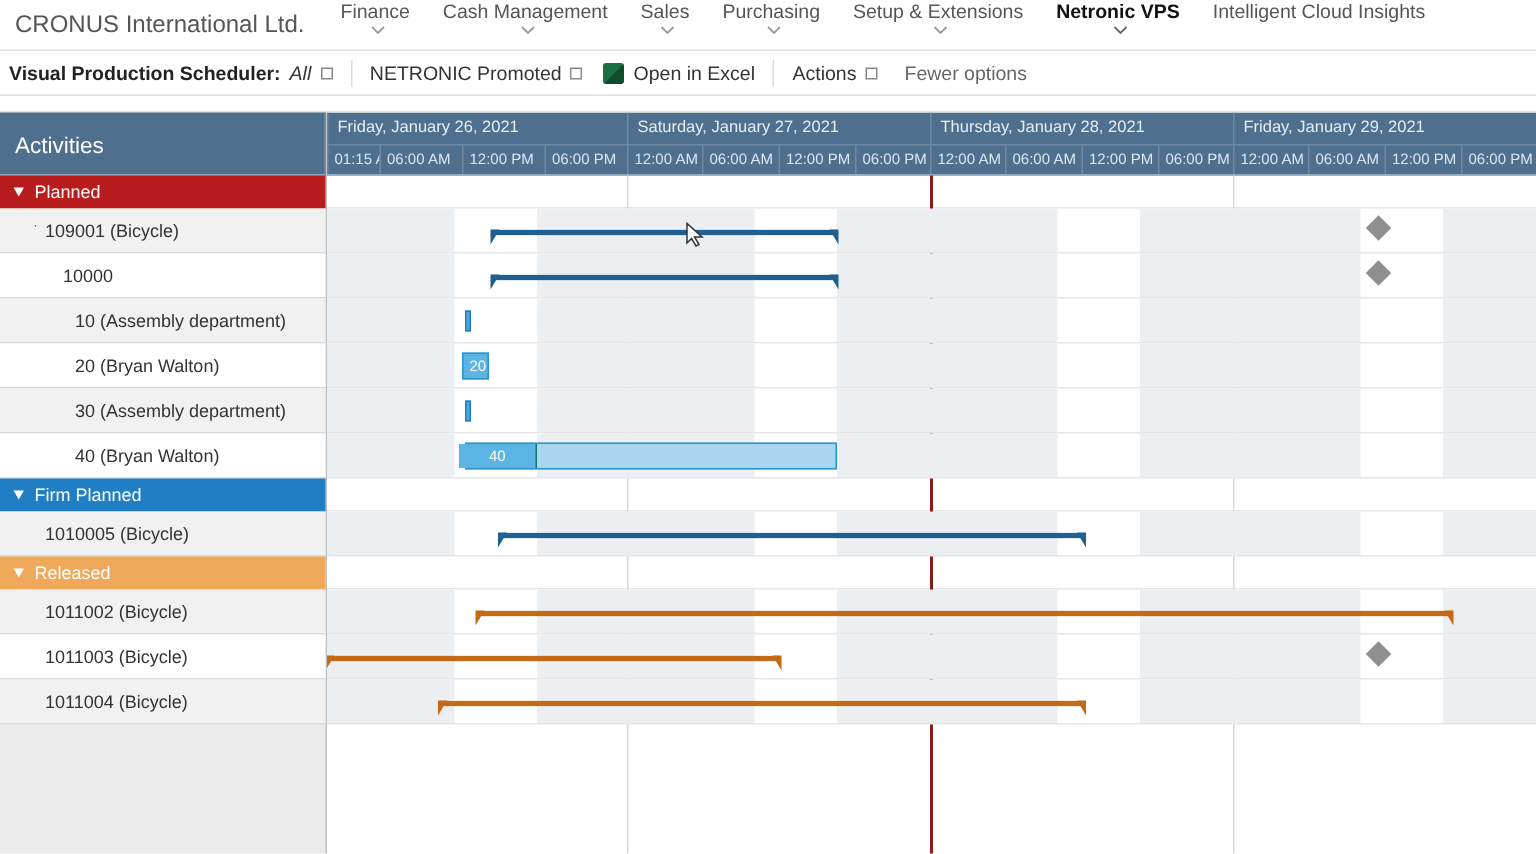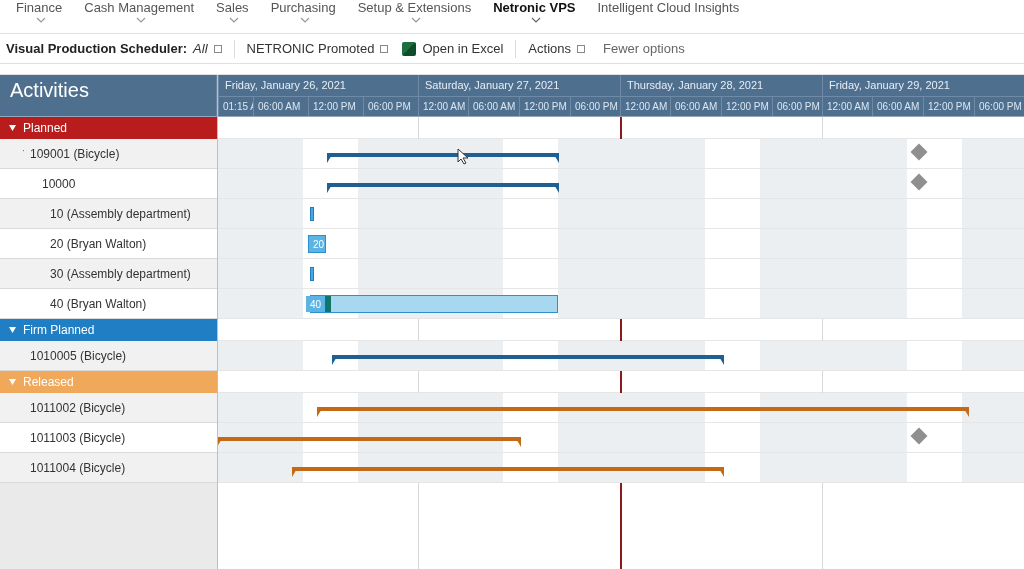--- a/index.html
+++ b/index.html
@@ -80,22 +80,22 @@
   }
 
   
   .hdr {
     height: 42px;
     background: #4f6f8f;
     color: #fff;
     border-bottom: 1px solid #91a8bf;
   }
   .left .hdr {
-    display:flex; align-items:center; padding: 0 10px 10px 10px;
-    font-size: 20px;
+    display:flex; align-items:flex-end; padding: 0 10px 10px 10px;
+    font-size: 15px;
     border-right:1px solid #6a84a0;
   }
   .timeline-hdr { display:flex; flex-direction:column; height:42px; }
   .day-row { display:flex; height:22px; }
   .day-cell {
     border-left:1px solid #6f8aa6;
     font-size:11px; padding:4px 6px 0 6px; color:#e6eef6;
     white-space:nowrap; overflow:hidden;
   }
   .hour-row { display:flex; height:20px; }
@@ -196,37 +196,38 @@
   .tick-blue {
     position:absolute; top:8px; width:4px; height:14px; background:#4aa7dc; border:1px solid #1f7ec4;
   }
   .chip {
     position:absolute; top:6px; height:18px;
     background:#5cb4e4; color:#fff; font-size:10px;
     display:flex; align-items:center; padding:0 4px;
     border:1px solid #2a91cc;
   }
   .chip.light { background:#a8d7f0;}
-  .chip .dark { background:#5cb4e4; height:100%; display:flex; align-items:center; padding:0 4px; margin:-1px 0 -1px -5px; border-right:6px solid #0f766e;}
+  .chip .dark { background:#5cb4e4; height:100%; display:flex; align-items:center; padding:0 20px; margin:-1px 0 -1px -5px; border-right:1px solid #0f766e;}
   .diamond {
     position:absolute; top:7px; width:12px; height:12px;
     background:#8f8f8f; transform:rotate(45deg);
   }
 
   .cursor {
     position:absolute; pointer-events:none;
   }
 
   
   .tri svg { display:block; }
 </style>
 </head>
 <body>
 
 <div class="topnav">
+  <div class="company">CRONUS International Ltd.</div>
 
   <div class="nav-item">
     <span>Finance</span>
     <span class="chev">
         <svg width="10" height="10" viewBox="0 0 10 10">
           <path d="M1 3 L5 7 L9 3" stroke="#999" stroke-width="1.2" fill="none"></path>
         </svg>
       </span>
   </div>
   <div class="nav-item">

